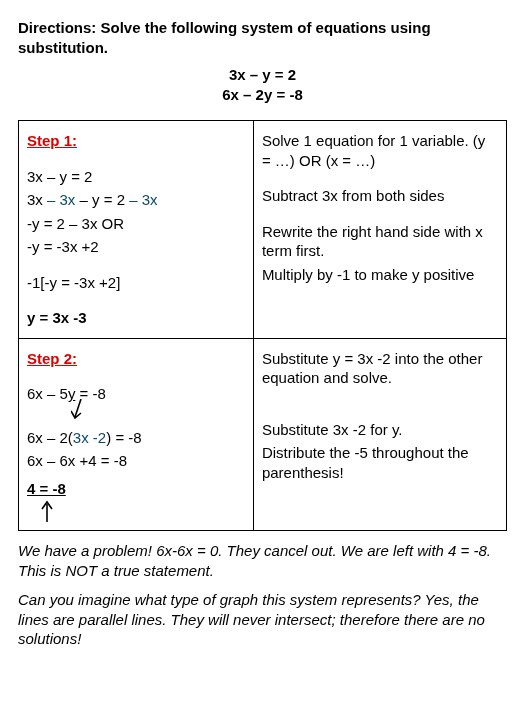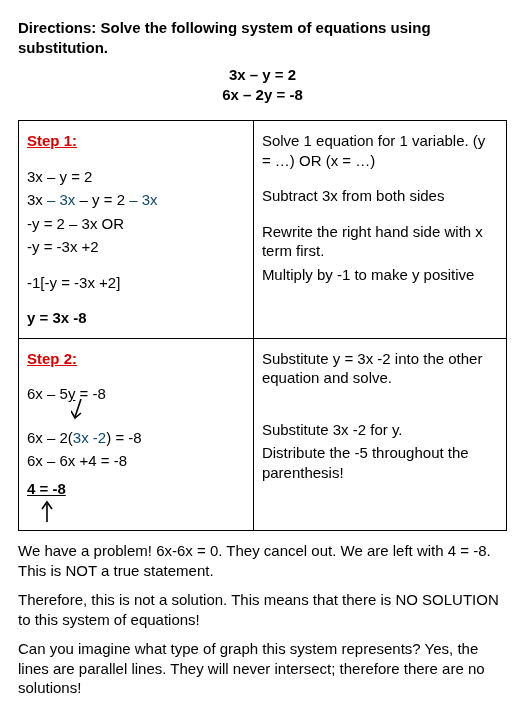--- a/index.html
+++ b/index.html
@@ -26,21 +26,21 @@
   }
   td.left { width: 48%; }
   td.right { width: 52%; }
   .step-label { color: #d00; font-weight: bold; }
   .red { color: #0c4a6e; }
   .bold { font-weight: bold; }
   .underline { text-decoration: underline; }
   .block { margin: 4px 0; position: relative; }
   .gap { height: 8px; }
   .arrow-svg { display:block; }
-  .paras { margin-top: 8px; }
+  .paras { margin-top: 8px; font-style: italic; }
   .para { margin: 10px 0; }
 </style>
 </head>
 <body>
 
 <div class="directions">Directions:  Solve the following system of equations using substitution.</div>
 
 <div class="equations">
   <div>3x – y = 2</div>
   <div>6x – 2y = -8</div>
@@ -54,21 +54,21 @@
       <div class="gap"></div>
       <div class="block">3x – y = 2</div>
       <div class="block">
         <span>3x </span><span class="red">– 3x</span><span> – y = 2 </span><span class="red">– 3x</span>
       </div>
       <div class="block">-y = 2 – 3x   OR</div>
       <div class="block">-y = -3x +2</div>
       <div class="gap"></div>
       <div class="block">-1[-y = -3x +2]</div>
       <div class="gap"></div>
-      <div class="block bold">y = 3x -8</div>
+      <div class="block bold">y = 3x -3</div>
     </td>
     <td class="right">
       <div class="block">Solve 1 equation for 1 variable. (y = …) OR (x = …)</div>
       <div class="gap"></div>
       <div class="block">Subtract 3x from both sides</div>
       <div class="gap"></div>
       <div class="block">Rewrite the right hand side with x term first.</div>
       <div class="block">Multiply by -1 to make y positive</div>
     </td>
   </tr>
@@ -103,16 +103,15 @@
           <div class="gap"></div>
       <div class="block">Substitute 3x -2 for y.</div>
       <div class="block">Distribute the -5 throughout the parenthesis!</div>
     </td>
   </tr>
 </tbody>
   </table>
 
 <div class="paras">
   <div class="para">We have a problem!  6x-6x = 0.  They cancel out.  We are left with 4 = -8.  This is NOT a true statement.</div>
-  <div class="para">Therefore, this is not a solution.  This means that there is NO SOLUTION to this system of equations!</div>
   <div class="para">Can you imagine what type of graph this system represents?  Yes, the lines are parallel lines.  They will never intersect; therefore there are no solutions!</div>
 
 </div>
 
 </body></html>

